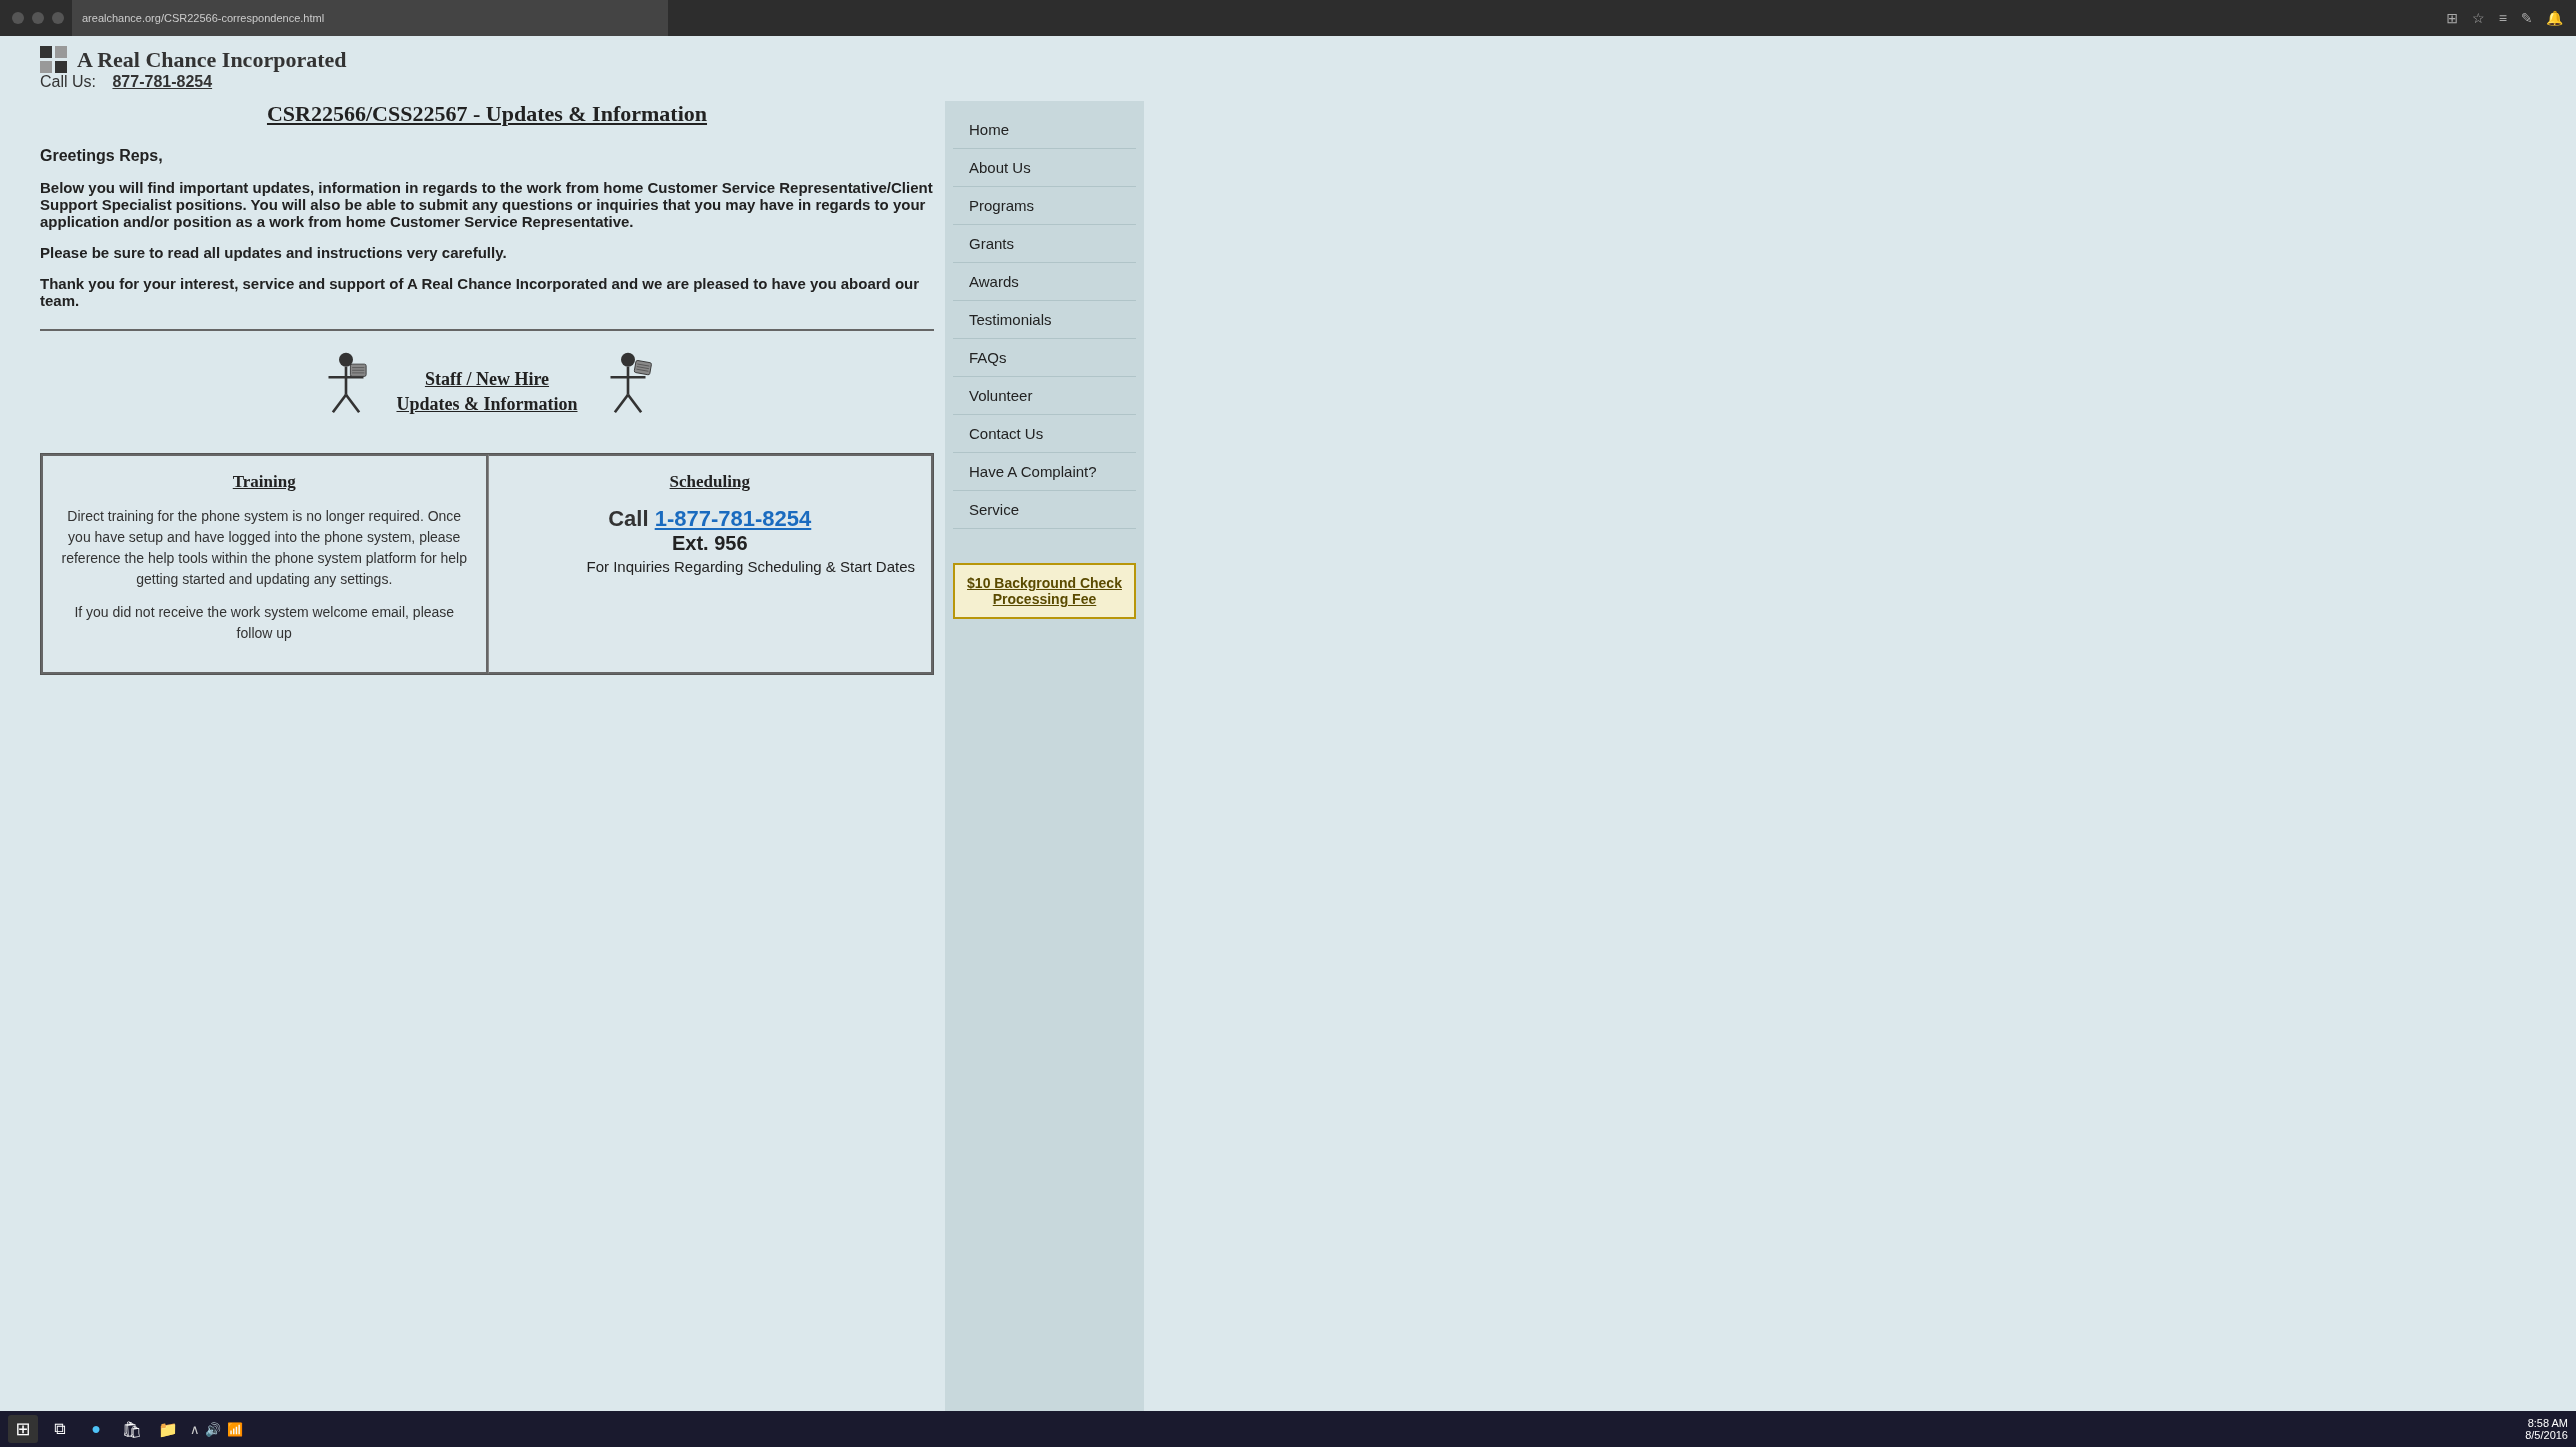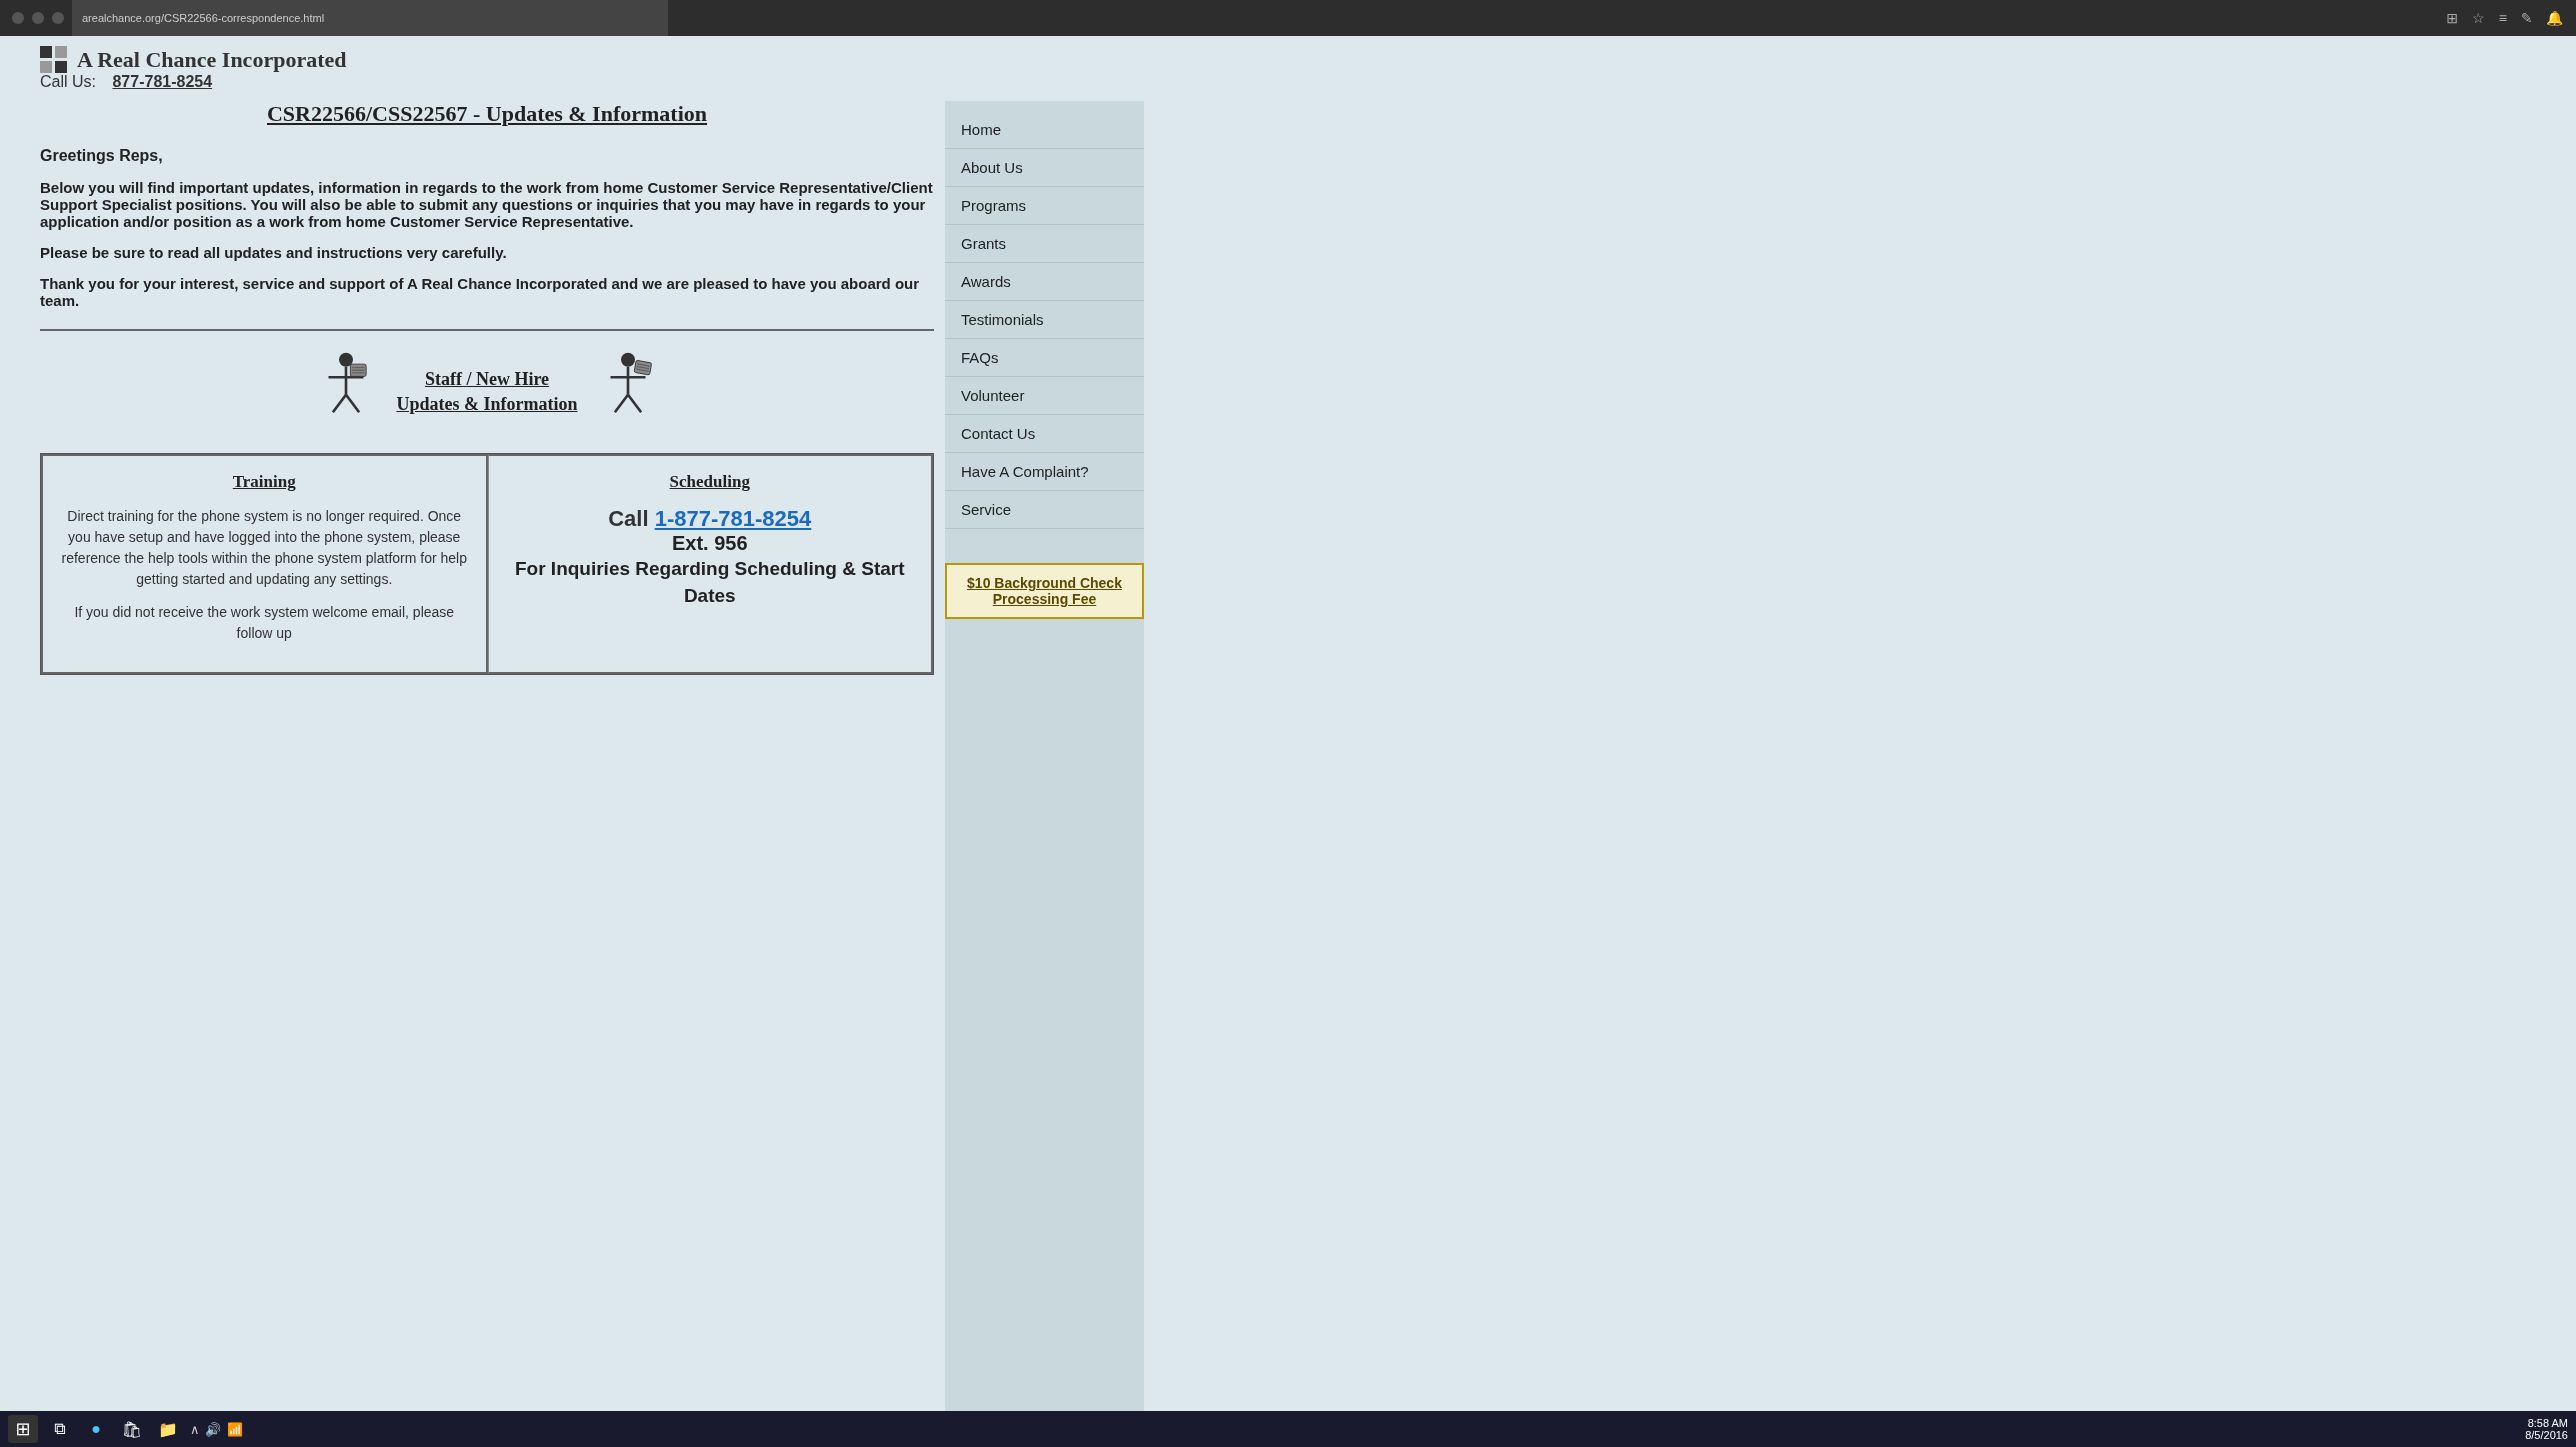--- a/index.html
+++ b/index.html
@@ -198,32 +198,33 @@
       color: #1a6bbf;
       text-decoration: underline;
     }
     .scheduling-ext {
       font-size: 20px;
       font-weight: bold;
       color: #222;
       margin-bottom: 1px;
     }
     .scheduling-desc {
-      font-size: 19px;
-      font-weight: bold;
+      font-size: 15px;
+      font-weight: normal;
       color: #222;
       line-height: 1.4;
+      text-align: right;
     }
 
     
     .sidebar {
       width: 199px;
       min-width: 179px;
       background: #c8d8dc;
-      padding: 10px 0;
+      padding: 10px 8px;
       margin-top: 0;
     }
     .sidebar-nav-item {
       display: block;
       padding: 10px 16px;
       font-size: 15px;
       color: #222;
       text-decoration: none;
       cursor: pointer;
       border-bottom: 1px solid #b0c4c8;

